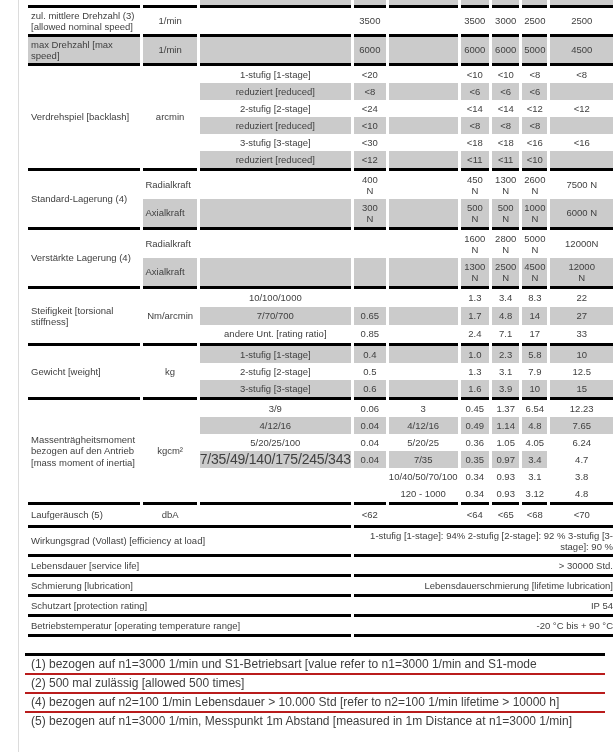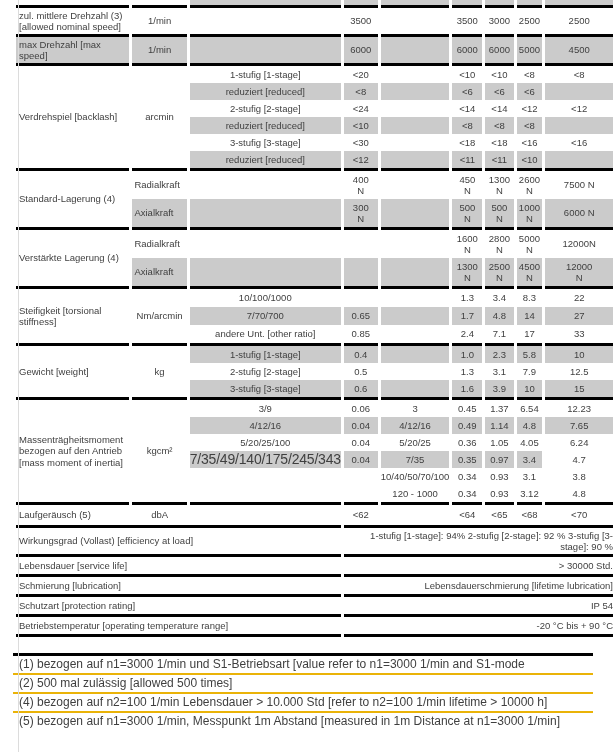--- a/index.html
+++ b/index.html
@@ -1,42 +1,42 @@
 <!DOCTYPE html>
 <html><head>
 <meta charset="utf-8">
 <style>
   html,body{margin:0;padding:0;}
   body{
     width:616px;height:752px;background:#ffffff;overflow:hidden;position:relative;
     font-family:"Liberation Sans","DejaVu Sans",sans-serif;color:#3f3f3f;
   }
   .edge-line{position:absolute;left:18px;top:0;width:1px;height:752px;background:#dcdcdc;}
-  table{border-collapse:separate;border-spacing:3px 0;table-layout:fixed;margin-left:13px;}
+  table{border-collapse:separate;border-spacing:3px 0;table-layout:fixed;margin-left:25px;}
   td{font-size:9.5px;line-height:1.18;text-align:center;vertical-align:middle;padding:0;}
   .l{text-align:left;padding-left:3px;white-space:pre-line;}
   .l2{text-align:left;padding-left:2px;}
   .lv{text-align:right;padding-left:4px;}
   .s{background:#cbcbcb;}
   .t td{border-top:3px solid #000;}
   .B td{border-bottom:3px solid #000;}
   .p{white-space:pre-line;}
   .nw{white-space:nowrap;}
   .fs9{font-size:14px;letter-spacing:-0.2px;}
   tr.h5 td{height:5px;}
   tr.h26 td{height:26px;}
   tr.h17 td{height:17px;}
   tr.h18 td{height:18px;}
   tr.h20 td{height:20px;}
   tr.h28 td{height:28px;}
   tr.hw td{height:26px;}
   table.fn{margin-top:16px;border-spacing:0;}
   table.fn td{height:17px;text-align:left;padding-left:6px;font-size:12px;}
   table.fn tr.first td{border-top:3px solid #000;}
-  table.fn tr.nxt td{border-top:2px solid #eab308;}
+  table.fn tr.nxt td{border-top:2px solid #b91c1c;}
 </style>
 </head>
 <body>
 
 <div class="edge-line"></div>
 
 <table>
   <colgroup>
     <col style="width:115px">
       <col style="width:56px">
@@ -219,21 +219,21 @@
   <tr class="h18">
     <td class="s nw">7/70/700</td>
     <td class="s">0.65</td>
     <td class="s"></td>
     <td class="s">1.7</td>
     <td class="s">4.8</td>
     <td class="s">14</td>
     <td class="s">27</td>
   </tr>
   <tr class="h18">
-    <td class="nw">andere Unt. [other ratio]</td>
+    <td class="nw">andere Unt. [rating ratio]</td>
     <td>0.85</td>
     <td></td>
     <td>2.4</td>
     <td>7.1</td>
     <td>17</td>
     <td>33</td>
   </tr>
 
   <tr class="h17 t">
     <td class="l" rowspan="3">Gewicht [weight]</td>

